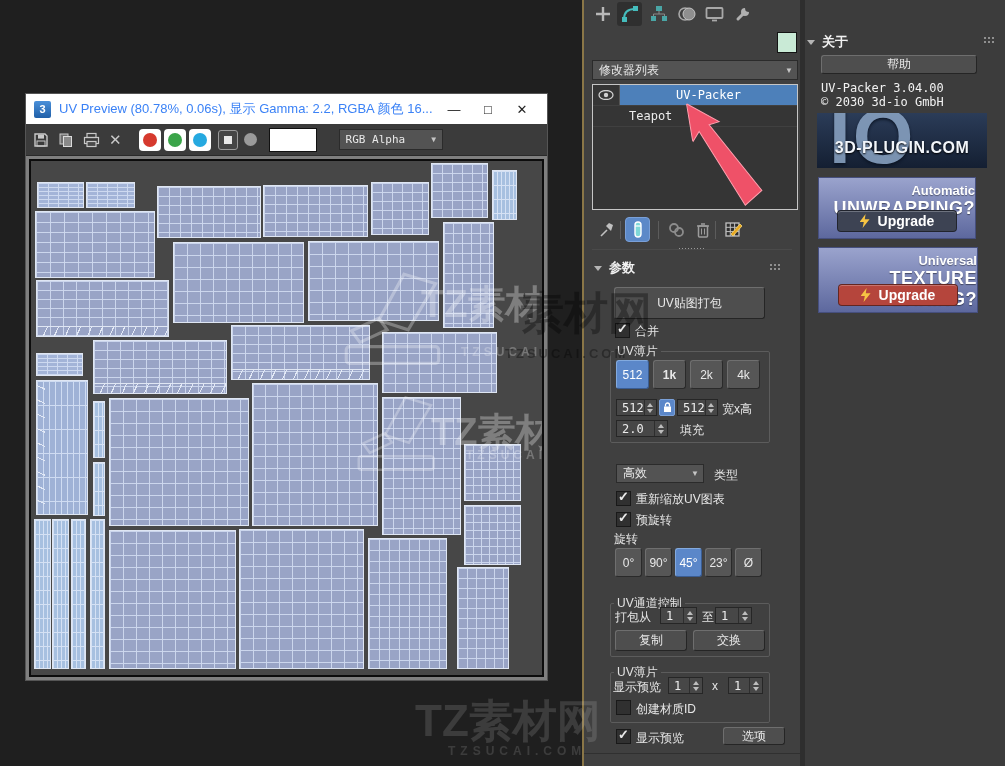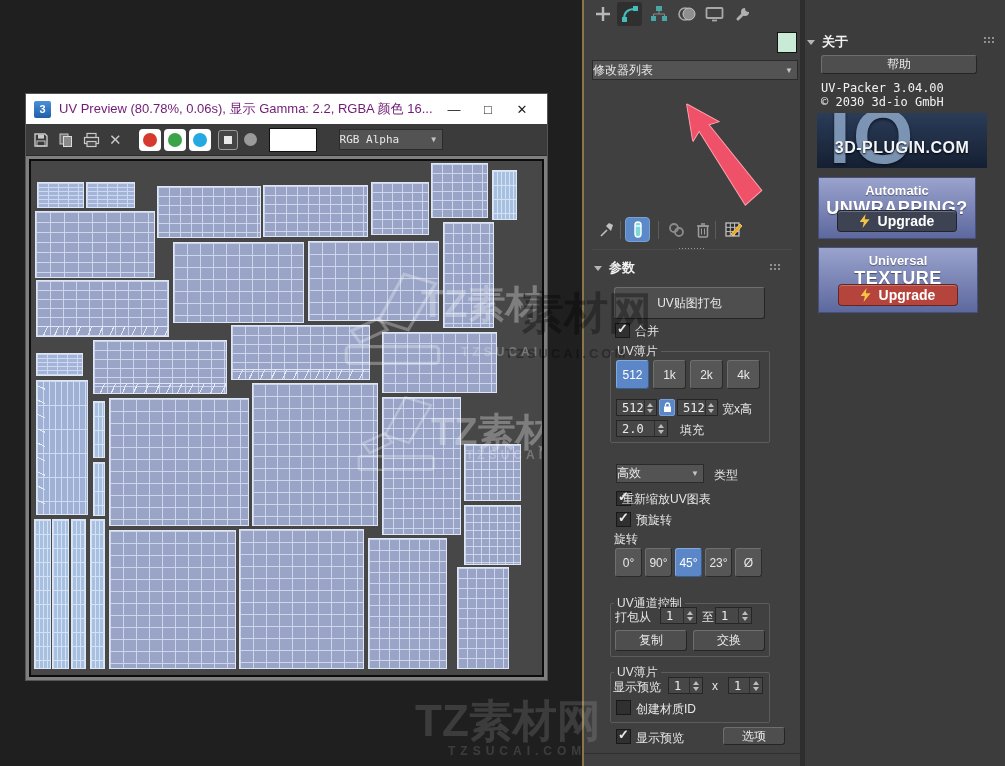--- a/index.html
+++ b/index.html
@@ -3,33 +3,33 @@
 <meta charset="utf-8">
 <style>
   html,body{margin:0;padding:0;background:#141414;}
   #stage{position:relative;width:1005px;height:766px;background:#1f1f1f;overflow:hidden;
          font-family:"Liberation Sans",sans-serif;-webkit-font-smoothing:antialiased;}
   .abs{position:absolute;}
   
   #uvwin{left:25px;top:93px;width:523px;height:588px;background:#3a3a3a;border:1px solid #555;box-sizing:border-box;}
   #titlebar{position:absolute;left:0;top:0;right:0;height:30px;background:#ffffff;display:flex;align-items:center;padding:0 8px;box-sizing:border-box;}
   #appicon{width:17px;height:17px;background:linear-gradient(#4a90d9,#1f5fa8);border-radius:2px;color:#fff;font-size:11px;font-weight:bold;display:flex;align-items:center;justify-content:center;margin-right:8px;}
-  #wintitle{font-size:13px;color:#701a75;white-space:nowrap;overflow:hidden;}
+  #wintitle{font-size:13px;color:#3b82f6;white-space:nowrap;overflow:hidden;}
   .winctl{width:34px;text-align:center;font-size:13px;color:#222;flex:0 0 auto;}
   #titlebar .spacer{flex:1;}
   #uvtoolbar{position:absolute;left:0;top:30px;right:0;height:32px;background:#3b3b3b;border-bottom:1px solid #2a2a2a;display:flex;align-items:center;padding-left:7px;box-sizing:border-box;}
   .tbico{margin-right:9px;display:flex;align-items:center;}
   .xglyph{color:#c9c9c9;font-size:15px;margin-right:9px;}
   .chip{width:22px;height:22px;background:#fff;border-radius:4px;display:flex;align-items:center;justify-content:center;margin-right:3px;}
   .dotc{width:14px;height:14px;border-radius:50%;}
   .monochip{width:18px;height:18px;background:#454545;border:1px solid #9a9a9a;border-radius:3px;display:flex;align-items:center;justify-content:center;margin:0 6px 0 4px;}
   .monochip i{display:block;width:8px;height:8px;background:#e8e8e8;}
   .alphadot{width:13px;height:13px;border-radius:50%;background:#9a9a9a;margin-right:12px;}
   .swatch{width:46px;height:22px;background:#fff;border:1px solid #111;margin-right:22px;}
-  .ddown{background:#535353;border:1px solid #2b2b2b;color:#e8e8e8;font-size:11px;display:flex;align-items:center;padding-left:0;box-sizing:border-box;font-family:"DejaVu Sans Mono",monospace;}
+  .ddown{background:#535353;border:1px solid #2b2b2b;color:#e8e8e8;font-size:11px;display:flex;align-items:center;padding-left:6px;box-sizing:border-box;font-family:"DejaVu Sans Mono",monospace;}
   .ddown .dar{margin-left:auto;align-self:stretch;width:16px;display:flex;align-items:center;justify-content:center;color:#c5c5c5;font-size:8px;}
   #modedd{width:104px;height:21px;}
   
   #cframe{position:absolute;left:0;top:62px;right:0;bottom:0;background:#7f7f7f;padding:3px;box-sizing:border-box;}
   #cborder{width:100%;height:100%;border:2px solid #0c0c0c;box-sizing:border-box;background:#474747;}
   #uvcanvas{position:relative;width:100%;height:100%;overflow:hidden;}
   .island{position:absolute;background:#99a4c6;border:1px solid #dfe6f3;box-sizing:border-box;}
   .island.g{background-image:linear-gradient(90deg,rgba(206,217,239,.95) 1px,transparent 1px),linear-gradient(180deg,rgba(206,217,239,.95) 1px,transparent 1px);}
   .island.h{background:#a3b4d8;background-image:linear-gradient(90deg,#cdd9f0 1px,transparent 1px),repeating-linear-gradient(180deg,#cdd9f0 0 1px,transparent 1px 4px);background-size:10px 100%,100% 4px;}
   .island.v{background:#a7c0e0;background-image:repeating-linear-gradient(90deg,#d5e1f4 0 1px,transparent 1px 4px),linear-gradient(180deg,#d5e1f4 1px,transparent 1px);background-size:4px 100%,100% 14px;}
@@ -72,21 +72,21 @@
   .lbl{position:absolute;font-size:12px;color:#e6e6e6;white-space:nowrap;}
   .lockbtn{position:absolute;width:16px;height:17px;background:#5b87c9;border:1px solid #7aa0d8;border-radius:2px;display:flex;align-items:center;justify-content:center;box-sizing:border-box;}
   
   #aboutcol{left:805px;top:0;width:200px;height:766px;background:#3c3c3c;}
   #gapstrip{left:800px;top:0;width:5px;height:766px;background:#2e2e2e;}
   #helpbtn{left:16px;top:55px;width:156px;height:19px;font-size:12px;}
   .vertext{position:absolute;left:16px;font-size:12px;color:#f2f2f2;font-family:"DejaVu Sans Mono",monospace;white-space:nowrap;}
   #logobanner{left:12px;top:113px;width:170px;height:55px;background:linear-gradient(#2b3c58,#141f32);overflow:hidden;}
   #monogram{position:absolute;left:12px;top:-22px;font-size:78px;font-weight:bold;color:#8ca6c6;opacity:.85;letter-spacing:2px;font-family:"Liberation Sans",sans-serif;text-shadow:0 2px 3px #0a1322;}
   #logotext{position:absolute;left:0;right:0;top:26px;text-align:center;color:#f2f6fb;font-size:16px;font-weight:bold;letter-spacing:.5px;text-shadow:0 1px 2px #000;}
-  .banner{position:absolute;background:linear-gradient(#9aa3cd,#5d689e);border:1px solid #464f7e;box-sizing:border-box;text-align:center;color:#fff;}
+  .banner{position:absolute;background:linear-gradient(#9aa3cd,#5d689e);border:1px solid #464f7e;box-sizing:border-box;text-align:right;color:#fff;}
   .bline1{font-size:13px;font-weight:bold;margin-top:5px;text-shadow:0 1px 1px rgba(0,0,0,.4);}
   .bline2{font-size:18px;font-weight:bold;letter-spacing:.5px;text-shadow:0 1px 1px rgba(0,0,0,.45);}
   .upbtn{position:absolute;left:50%;transform:translateX(-50%);bottom:6px;width:120px;height:22px;border-radius:4px;display:flex;align-items:center;justify-content:center;gap:8px;color:#fff;font-weight:bold;font-size:14px;border:1px solid rgba(0,0,0,.45);box-shadow:inset 0 1px 0 rgba(255,255,255,.25);box-sizing:border-box;}
   .bolt{display:block;width:10px;height:14px;background:#f6c443;clip-path:polygon(60% 0,0 58%,42% 58%,30% 100%,100% 38%,52% 38%);}
   
   #redarrow{left:703px;top:92px;width:38px;height:118px;transform:rotate(-34deg);z-index:60;pointer-events:none;}
   .wmdark{position:absolute;font-weight:bold;color:rgba(0,0,0,.33);z-index:55;pointer-events:none;white-space:nowrap;}
   .wmstage{position:absolute;font-weight:bold;color:rgba(255,255,255,.13);z-index:55;pointer-events:none;white-space:nowrap;}
 </style>
 </head>
@@ -244,20 +244,35 @@
         </svg>
     </span>
 
     <div class="abs" id="objswatch" style="left: 193px; top: 32px; width: 20px; height: 21px; border: 1px solid rgb(20, 20, 20); box-sizing: border-box; background: rgb(201, 234, 214);"></div>
 
     <span class="ddown abs" style="left:8px;top:60px;width:206px;height:20px;font-family:'Liberation Sans',sans-serif;font-size:12px">
       <span>修改器列表</span>
       <span class="dar">▼</span>
     </span>
 
+    <div id="stackbox" class="abs">
+        <div class="stackrow sel">
+          <span class="eyecell">
+            <svg width="16" height="10" viewBox="0 0 16 10">
+              <ellipse cx="8" cy="5" rx="7" ry="4.5" fill="none" stroke="#cfcfcf" stroke-width="1.3"></ellipse>
+              <circle cx="8" cy="5" r="2.2" fill="#cfcfcf"></circle>
+            </svg>
+          </span>
+          <span class="stacklabel">UV-Packer</span>
+        </div>
+        <div class="stackrow plain">
+          <span class="eyecell" style="border-right: none;"></span>
+          <span class="stacklabel">Teapot</span>
+        </div>
+      </div>
 
     <span class="toolbtn" style="left:10px;top:217px">
       <svg width="16" height="16" viewBox="0 0 16 16">
           <path d="M2 14 L8 8" stroke="#c0c0c0" stroke-width="1.6"></path>
           <path d="M7 4 L12 9 L14 3 L10 1z" fill="#c0c0c0"></path>
         </svg>
     </span>
     <span class="vdiv" style="left:36px;top:221px"></span>
     <span class="toolbtn on" style="left:41px;top:217px">
       <svg width="12" height="17" viewBox="0 0 12 17">
@@ -335,21 +350,21 @@
         </span>
       </span>
     <span class="lbl" style="left:96px;top:422px">填充</span>
 
     <span class="ddown abs" style="left:32px;top:464px;width:88px;height:19px;font-family:'Liberation Sans',sans-serif;font-size:12px">
       <span>高效</span>
       <span class="dar">▼</span>
     </span>
     <span class="lbl" style="left:130px;top:467px">类型</span>
     <span class="cb on" style="left:32px;top:491px"></span>
-    <span class="lbl" style="left:38px;top:491px">重新缩放UV图表</span>
+    <span class="lbl" style="left:52px;top:491px">重新缩放UV图表</span>
     <span class="cb on" style="left:32px;top:512px"></span>
     <span class="lbl" style="left:52px;top:512px">预旋转</span>
     <span class="lbl" style="left:30px;top:531px">旋转</span>
     <div id="rotbtns"></div>
 
     <fieldset class="grp" style="left:26px;top:595px;width:160px;height:62px">
       <legend>UV通道控制</legend>
     </fieldset>
     <span class="lbl" style="left:31px;top:609px">打包从</span>
     <span class="spin" style="left:76px;top:607px;width:37px">
@@ -390,21 +405,21 @@
         </span>
       </span>
     <span class="cb" style="left:32px;top:700px"></span>
     <span class="lbl" style="left:52px;top:701px">创建材质ID</span>
 
     <span class="cb on" style="left:32px;top:729px"></span>
     <span class="lbl" style="left:52px;top:730px">显示预览</span>
     <div class="btn3d" style="left:139px;top:727px;width:62px;height:18px">选项</div>
     <div class="abs" style="left:0;top:753px;width:100%;height:1px;background:#303030"></div>
   <span class="pbtn sel" style="left: 32px; top: 360px; width: 33px;">512</span>
-      <span class="pbtn" style="left: 69px; top: 360px; width: 33px;">1k</span>
+      <span class="pbtn" style="left: 69px; top: 360px; width: 33px; font-weight: bold;">1k</span>
       <span class="pbtn" style="left: 106px; top: 360px; width: 33px;">2k</span>
       <span class="pbtn" style="left: 143px; top: 360px; width: 33px;">4k</span>
       <span class="pbtn" style="left: 31px; top: 548px; width: 27px;">0°</span>
       <span class="pbtn" style="left: 61px; top: 548px; width: 27px;">90°</span>
       <span class="pbtn sel" style="left: 91px; top: 548px; width: 27px;">45°</span>
       <span class="pbtn" style="left: 121px; top: 548px; width: 27px;">23°</span>
       <span class="pbtn" style="left: 151px; top: 548px; width: 27px;">Ø</span>
     </div>
 
   <div id="gapstrip" class="abs"></div>

